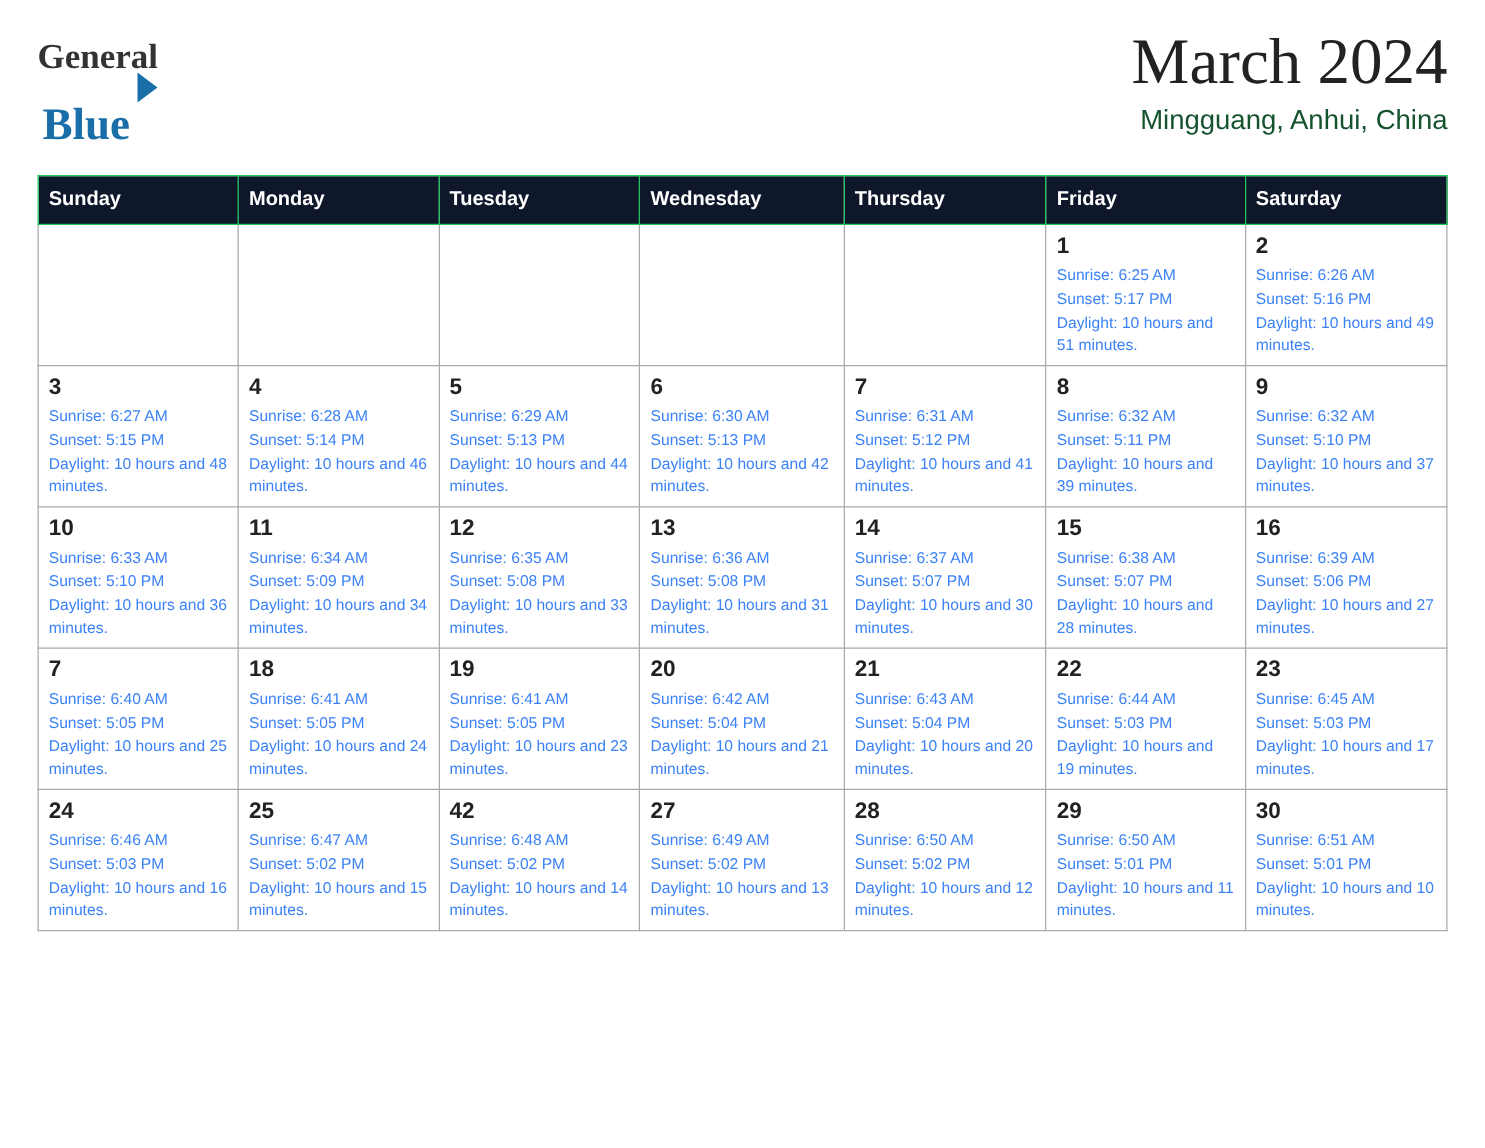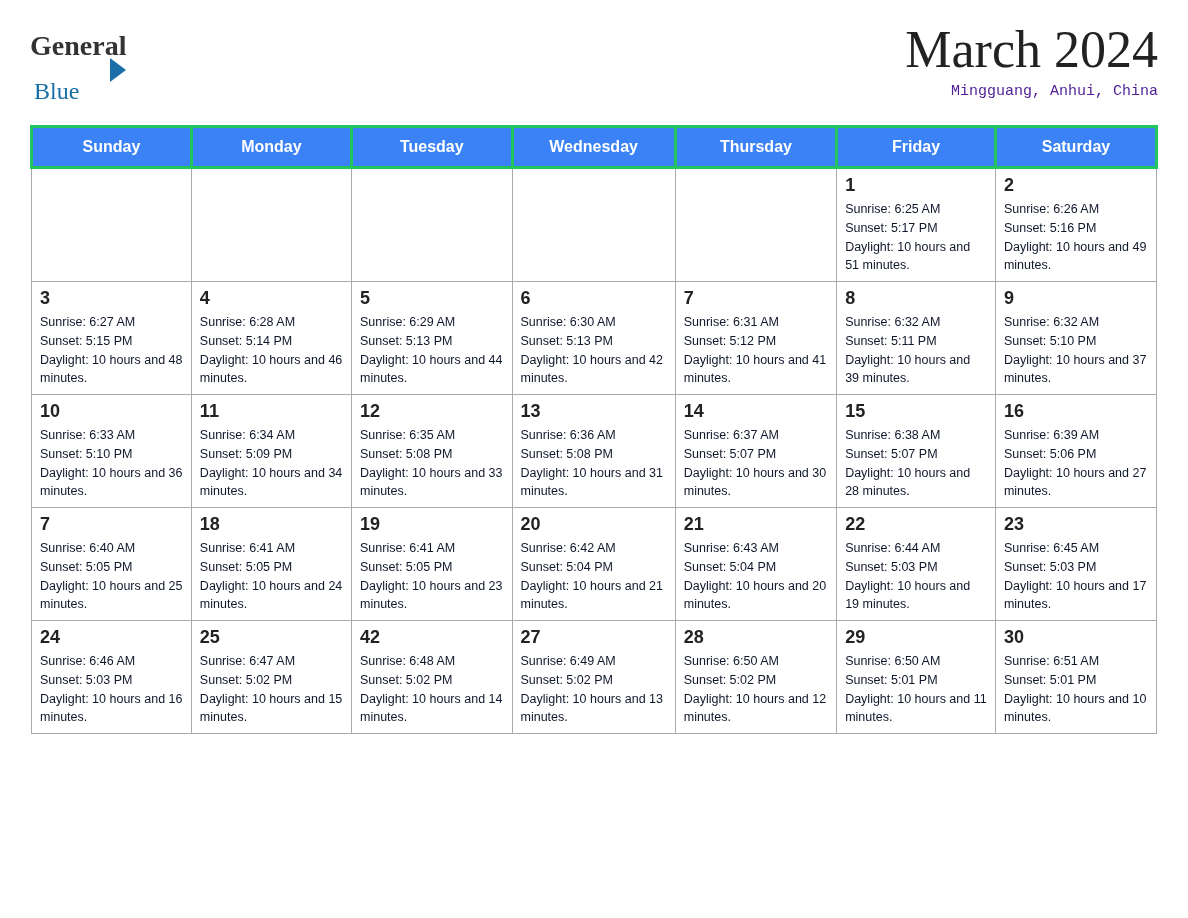--- a/index.html
+++ b/index.html
@@ -35,54 +35,53 @@
     .logo-triangle {
       width: 0;
       height: 0;
       border-left: 16px solid #1a6fa8;
       border-top: 12px solid transparent;
       border-bottom: 12px solid transparent;
       margin-left: 4px;
       margin-top: -4px;
     }
     .logo-blue {
-      font-size: 24px;
-      font-weight: normal;
+      font-size: 36px;
+      font-weight: bold;
       color: #1a6fa8;
       font-family: Georgia, serif;
       margin-top: -4px;
       padding-left: 4px;
     }
     .title-section {
       text-align: right;
     }
     .month-year {
       font-size: 52px;
       font-weight: normal;
       color: #222;
       font-family: Georgia, serif;
     }
     .location {
-      font-size: 15px;
-      color: #4c1d95;
+      font-size: 22px;
+      color: #14532d;
       margin-top: 4px;
-      font-family: Liberation Mono, monospace;
     }
     .calendar {
       width: 100%;
       border-collapse: collapse;
     }
     .calendar th {
-      background-color: #3b82f6;
+      background-color: #0f172a;
       color: #fff;
       font-size: 16px;
       font-weight: bold;
       padding: 10px 8px;
-      text-align: center;
-      border: 3px solid #22c55e;
+      text-align: left;
+      border: 1px solid #22c55e;
     }
     .calendar td {
       border: 1px solid #aaa;
       vertical-align: top;
       padding: 6px 8px;
       width: 170px;
       min-height: 100px;
       font-size: 12.5px;
       color: #222;
       background: #fff;
@@ -92,21 +91,21 @@
     }
     .day-number {
       font-size: 18px;
       font-weight: bold;
       color: #222;
       display: block;
       margin-bottom: 4px;
     }
     .day-info {
       font-size: 12.5px;
-      color: #0f172a;
+      color: #3b82f6;
       line-height: 1.5;
     }
     .empty-cell {
       background: #f9f9f9;
     }
   </style>
 </head>
 <body>
 
 <div class="header-section">

